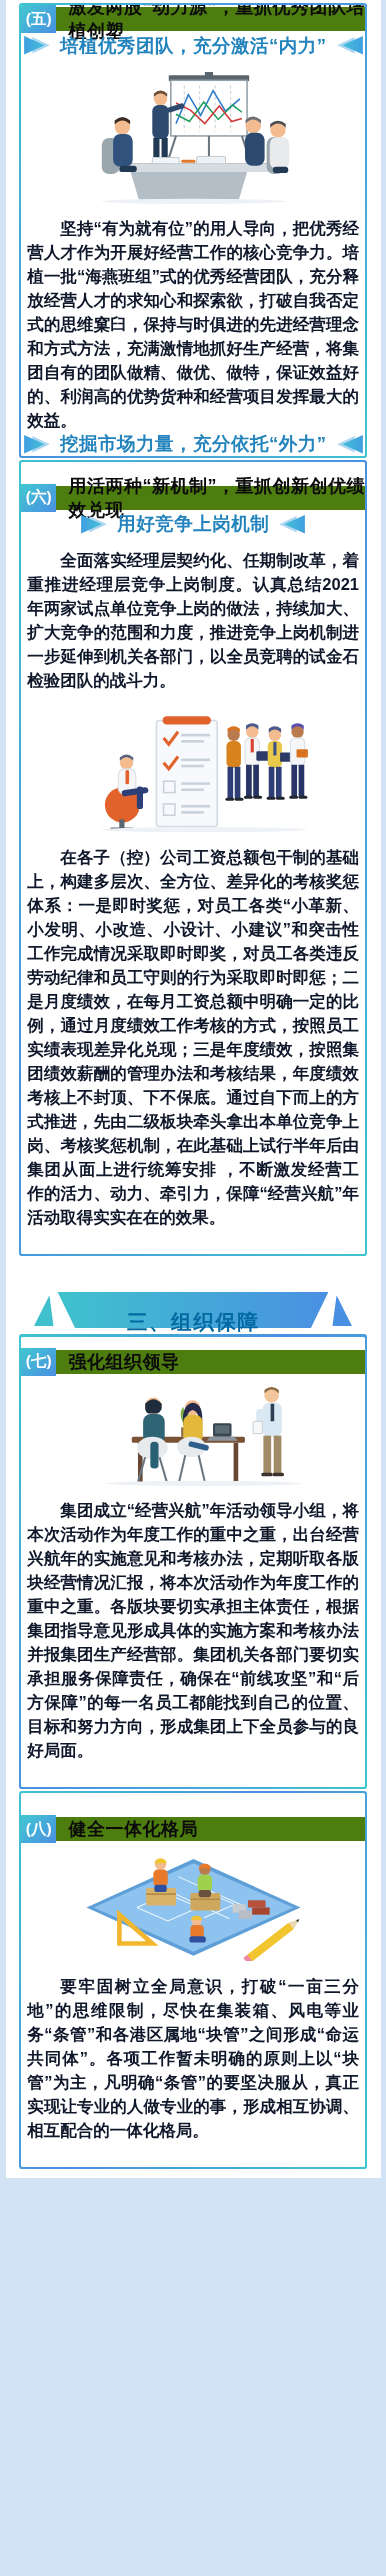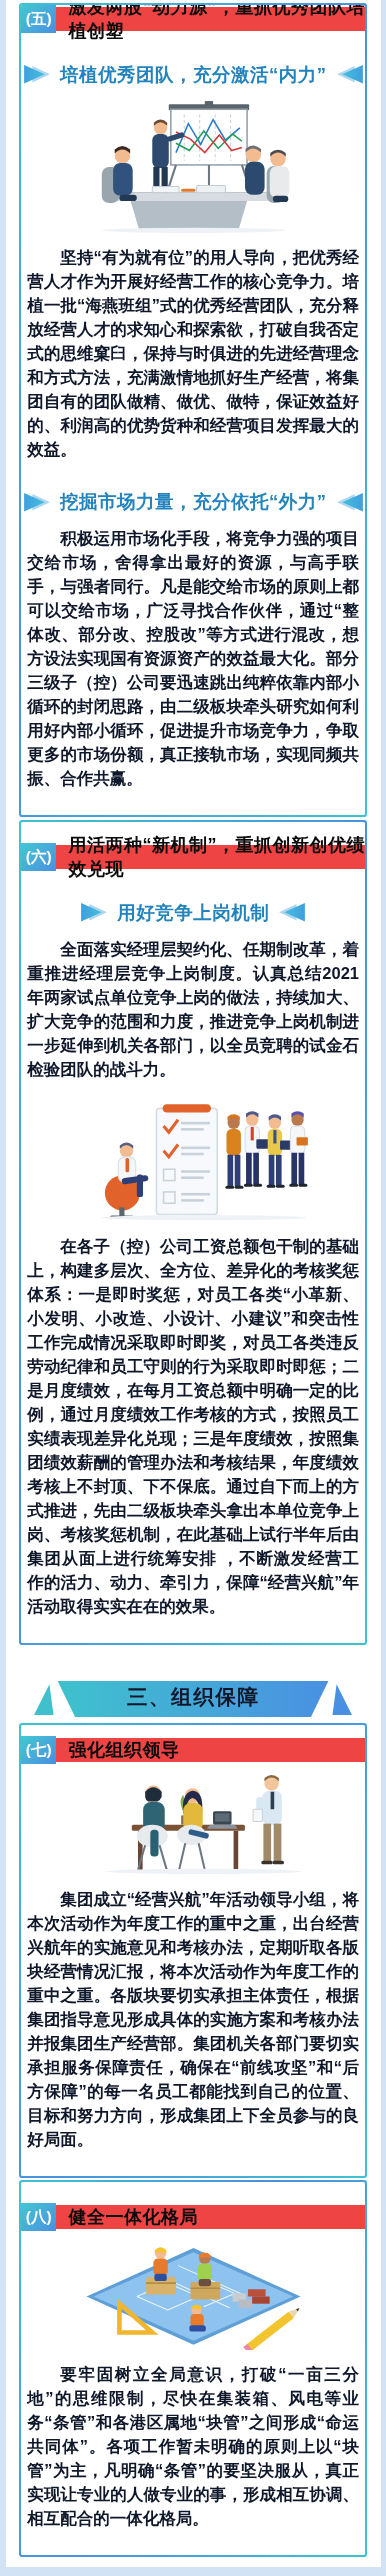--- a/index.html
+++ b/index.html
@@ -23,29 +23,29 @@
   .card-inner.padtop{padding-top:21.6px;}
   .card-inner.padtop-sm{padding-top:11.3px;}
   
   .sec-head{display:flex;align-items:center;}
   .badge{
     min-width:35px;height:28px;display:flex;align-items:center;justify-content:center;
     background:linear-gradient(135deg,#42c8d1 0%,#4a8fe2 100%);
     color:#ffffff;font-weight:bold;font-size:15.5px;flex:0 0 auto;padding:0 2.1px;box-sizing:border-box;
   }
   .strip{
-    flex:1;height:24px;background:#ef4444;display:flex;align-items:center;
+    flex:1;height:24px;background:#4d7c0f;display:flex;align-items:center;
   }
   .strip h2{
     margin:0 0 0 12.4px;font-size:18px;font-weight:bold;color:#0b0b0b;letter-spacing:0.5px;
   }
   
   .subhead{
     display:flex;align-items:center;justify-content:center;gap:9.3px;
-    margin-top:29px;height:24px;
+    height:24px;
   }
   .subhead .tri{flex:0 0 auto;display:block;}
   .subhead .flip{transform:scaleX(-1);}
   .subhead-text{
     font-size:18.5px;font-weight:bold;color:#2283bd;letter-spacing:0.5px;white-space:nowrap;
   }
   
   .para{
     margin:12.4px 6.2px 0 6.2px;
     font-size:16.5px;line-height:24px;font-weight:bold;color:#0f172a;
@@ -54,22 +54,22 @@
   .card-inner .last{padding-bottom:25px;}
   
   .illus{display:flex;justify-content:center;}
   .illus svg{display:block;}
   .mt24{margin-top:12.4px;} .mt28{margin-top:14.4px;} .mt32{margin-top:16.5px;} .mt40{margin-top:20.6px;} .mt44{}
   
   .banner{
     position:relative;width:350px;margin:34px auto 4.1px auto;height:40px;
   }
   .banner-text{
-    position:absolute;left:0;top:4px;width:100%;text-align:center;
-    color:#0f172a;font-size:20.6px;font-weight:bold;letter-spacing:1.5px;
+    position:absolute;left:0;top:18px;width:100%;text-align:center;
+    color:#0369a1;font-size:20.6px;font-weight:bold;letter-spacing:1.5px;
   }
   .defs-holder{position:absolute;width:0;height:0;overflow:hidden;}
 </style>
 </head>
 <body>
 
 <svg class="defs-holder" aria-hidden="true">
   <defs>
     <linearGradient id="gradTri" x1="0" y1="0" x2="1" y2="0">
       <stop offset="0" stop-color="#3f9fe0"></stop>
@@ -163,21 +163,20 @@
             <polygon points="18,4 52,20 18,36" fill="#aed6f2"></polygon>
             <polygon points="2,2 42,20 2,38" fill="url(#gradTri)"></polygon>
           </svg>
         <span class="subhead-text">挖掘市场力量，充分依托“外力”</span>
         <svg class="tri flip" width="28" height="20.6" viewBox="0 0 54 40">
             <polygon points="18,4 52,20 18,36" fill="#aed6f2"></polygon>
             <polygon points="2,2 42,20 2,38" fill="url(#gradTri)"></polygon>
           </svg>
       </div>
 
-      <p class="para last">积极运用市场化手段，将竞争力强的项目交给市场，舍得拿出最好的资源，与高手联手，与强者同行。凡是能交给市场的原则上都可以交给市场，广泛寻找合作伙伴，通过“整体改、部分改、控股改”等方式进行混改，想方设法实现国有资源资产的效益最大化。部分三级子（控）公司要迅速跳出纯粹依靠内部小循环的封闭思路，由二级板块牵头研究如何利用好内部小循环，促进提升市场竞争力，争取更多的市场份额，真正接轨市场，实现同频共振、合作共赢。</p>
     </div>
   </section>
 
   <section class="card">
     <div class="card-inner padtop">
       <header class="sec-head">
         <div class="badge">(六)</div>
         <div class="strip">
             <h2>用活两种“新机制”，重抓创新创优绩效兑现</h2>
           </div>

